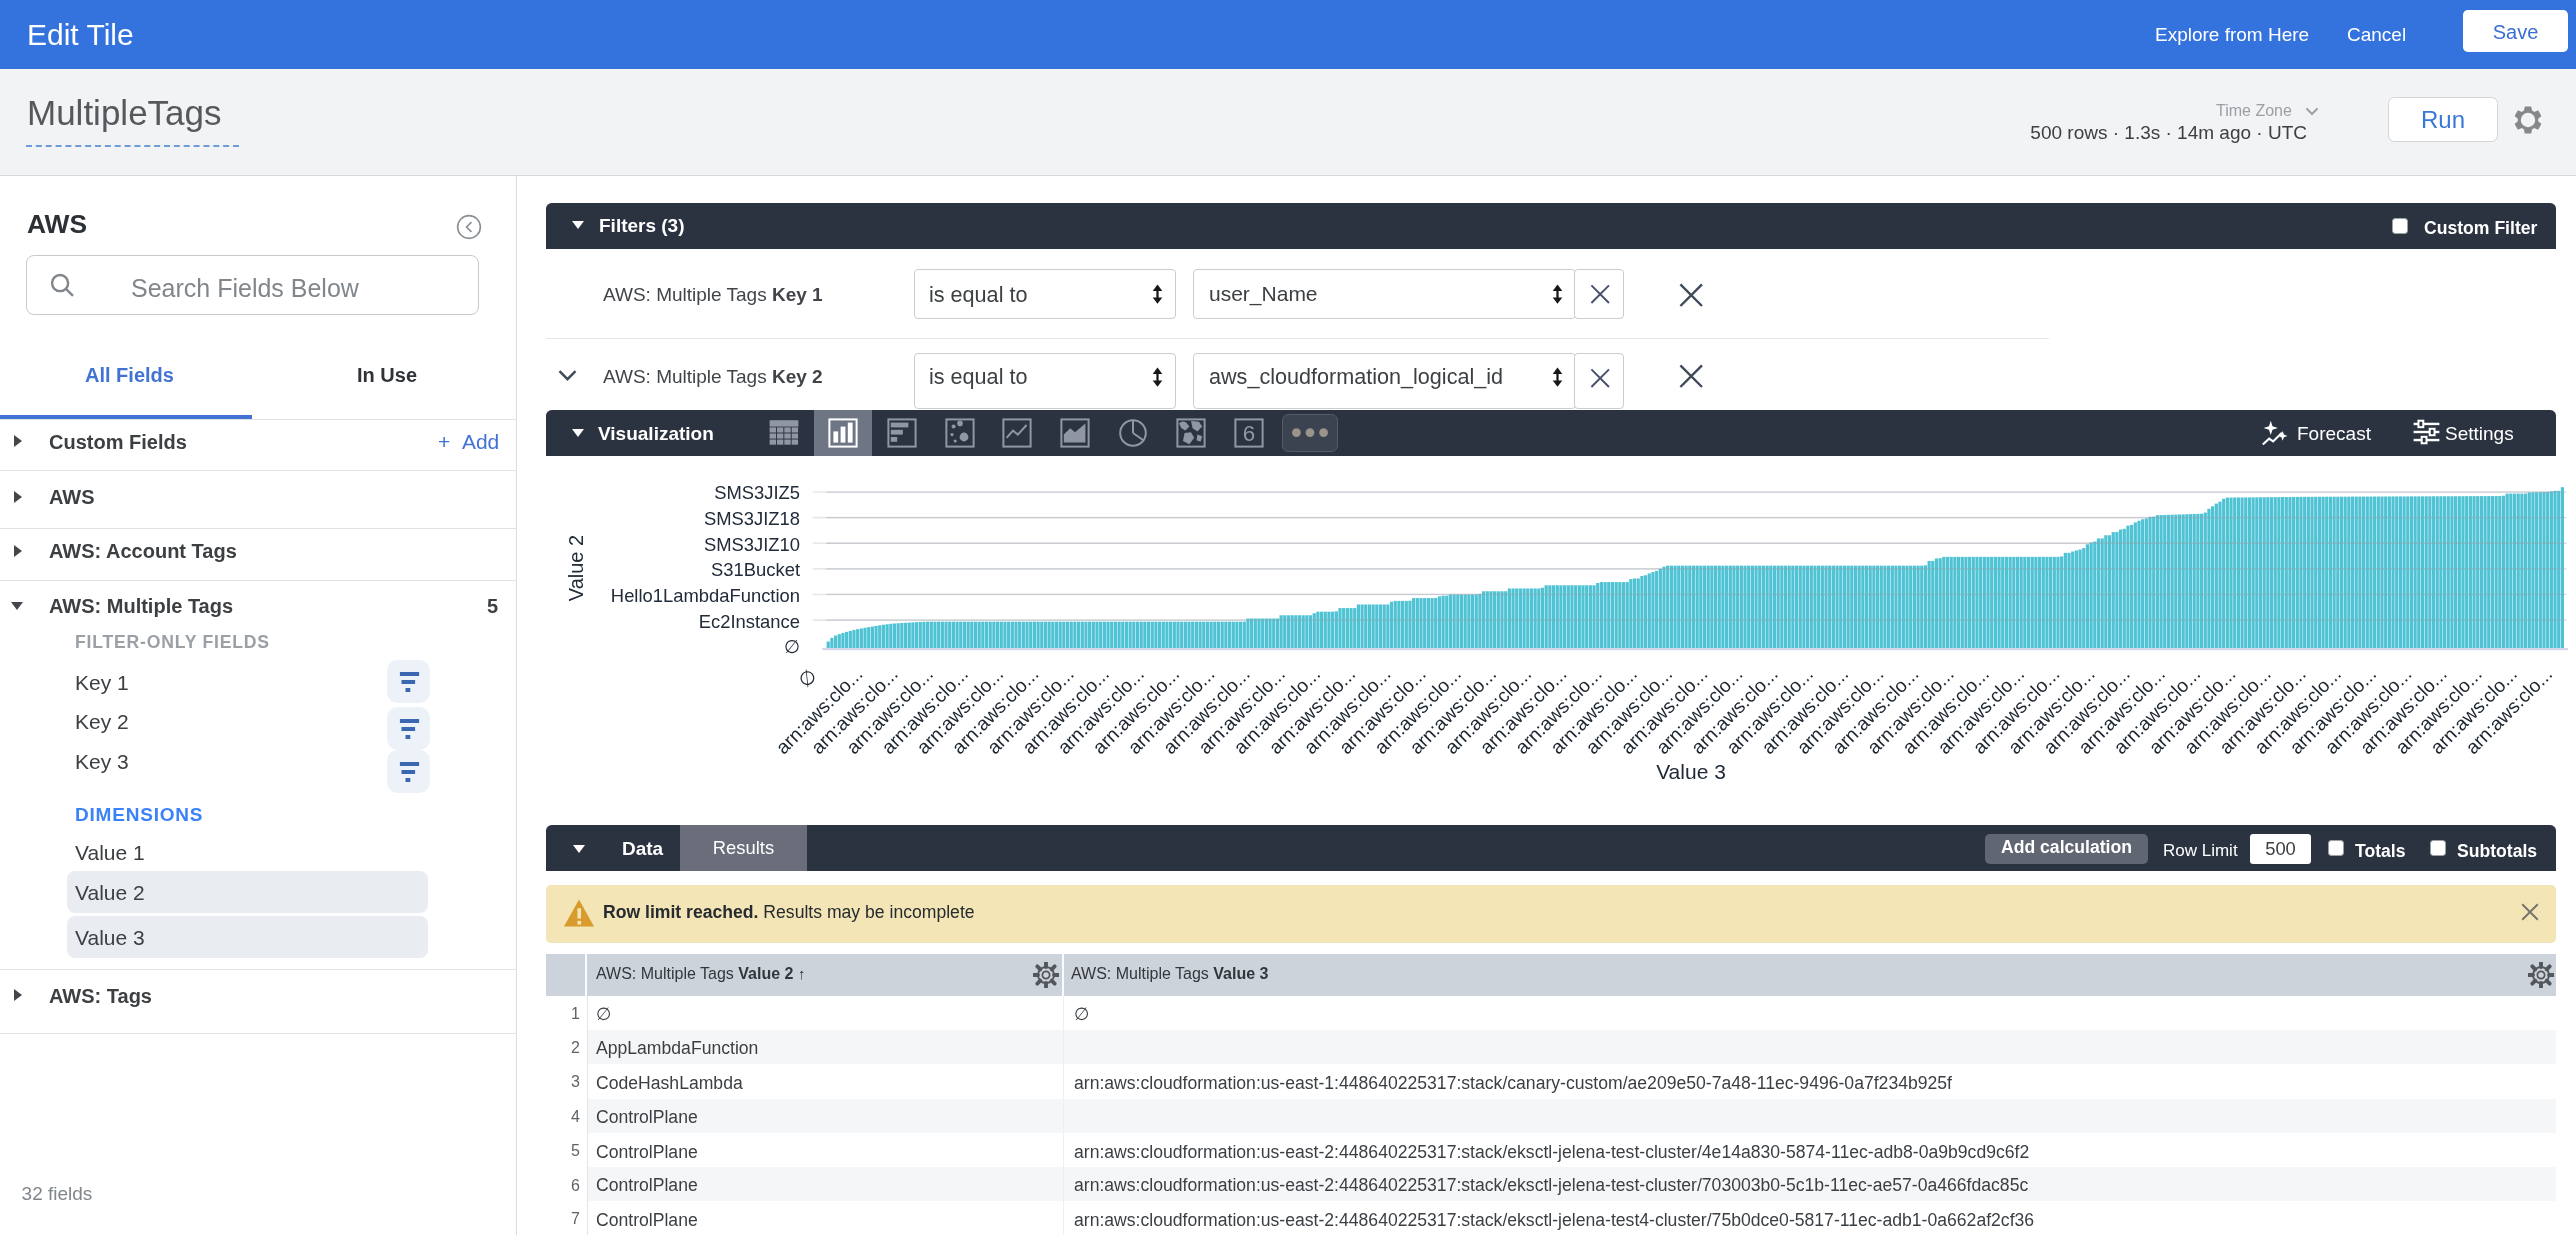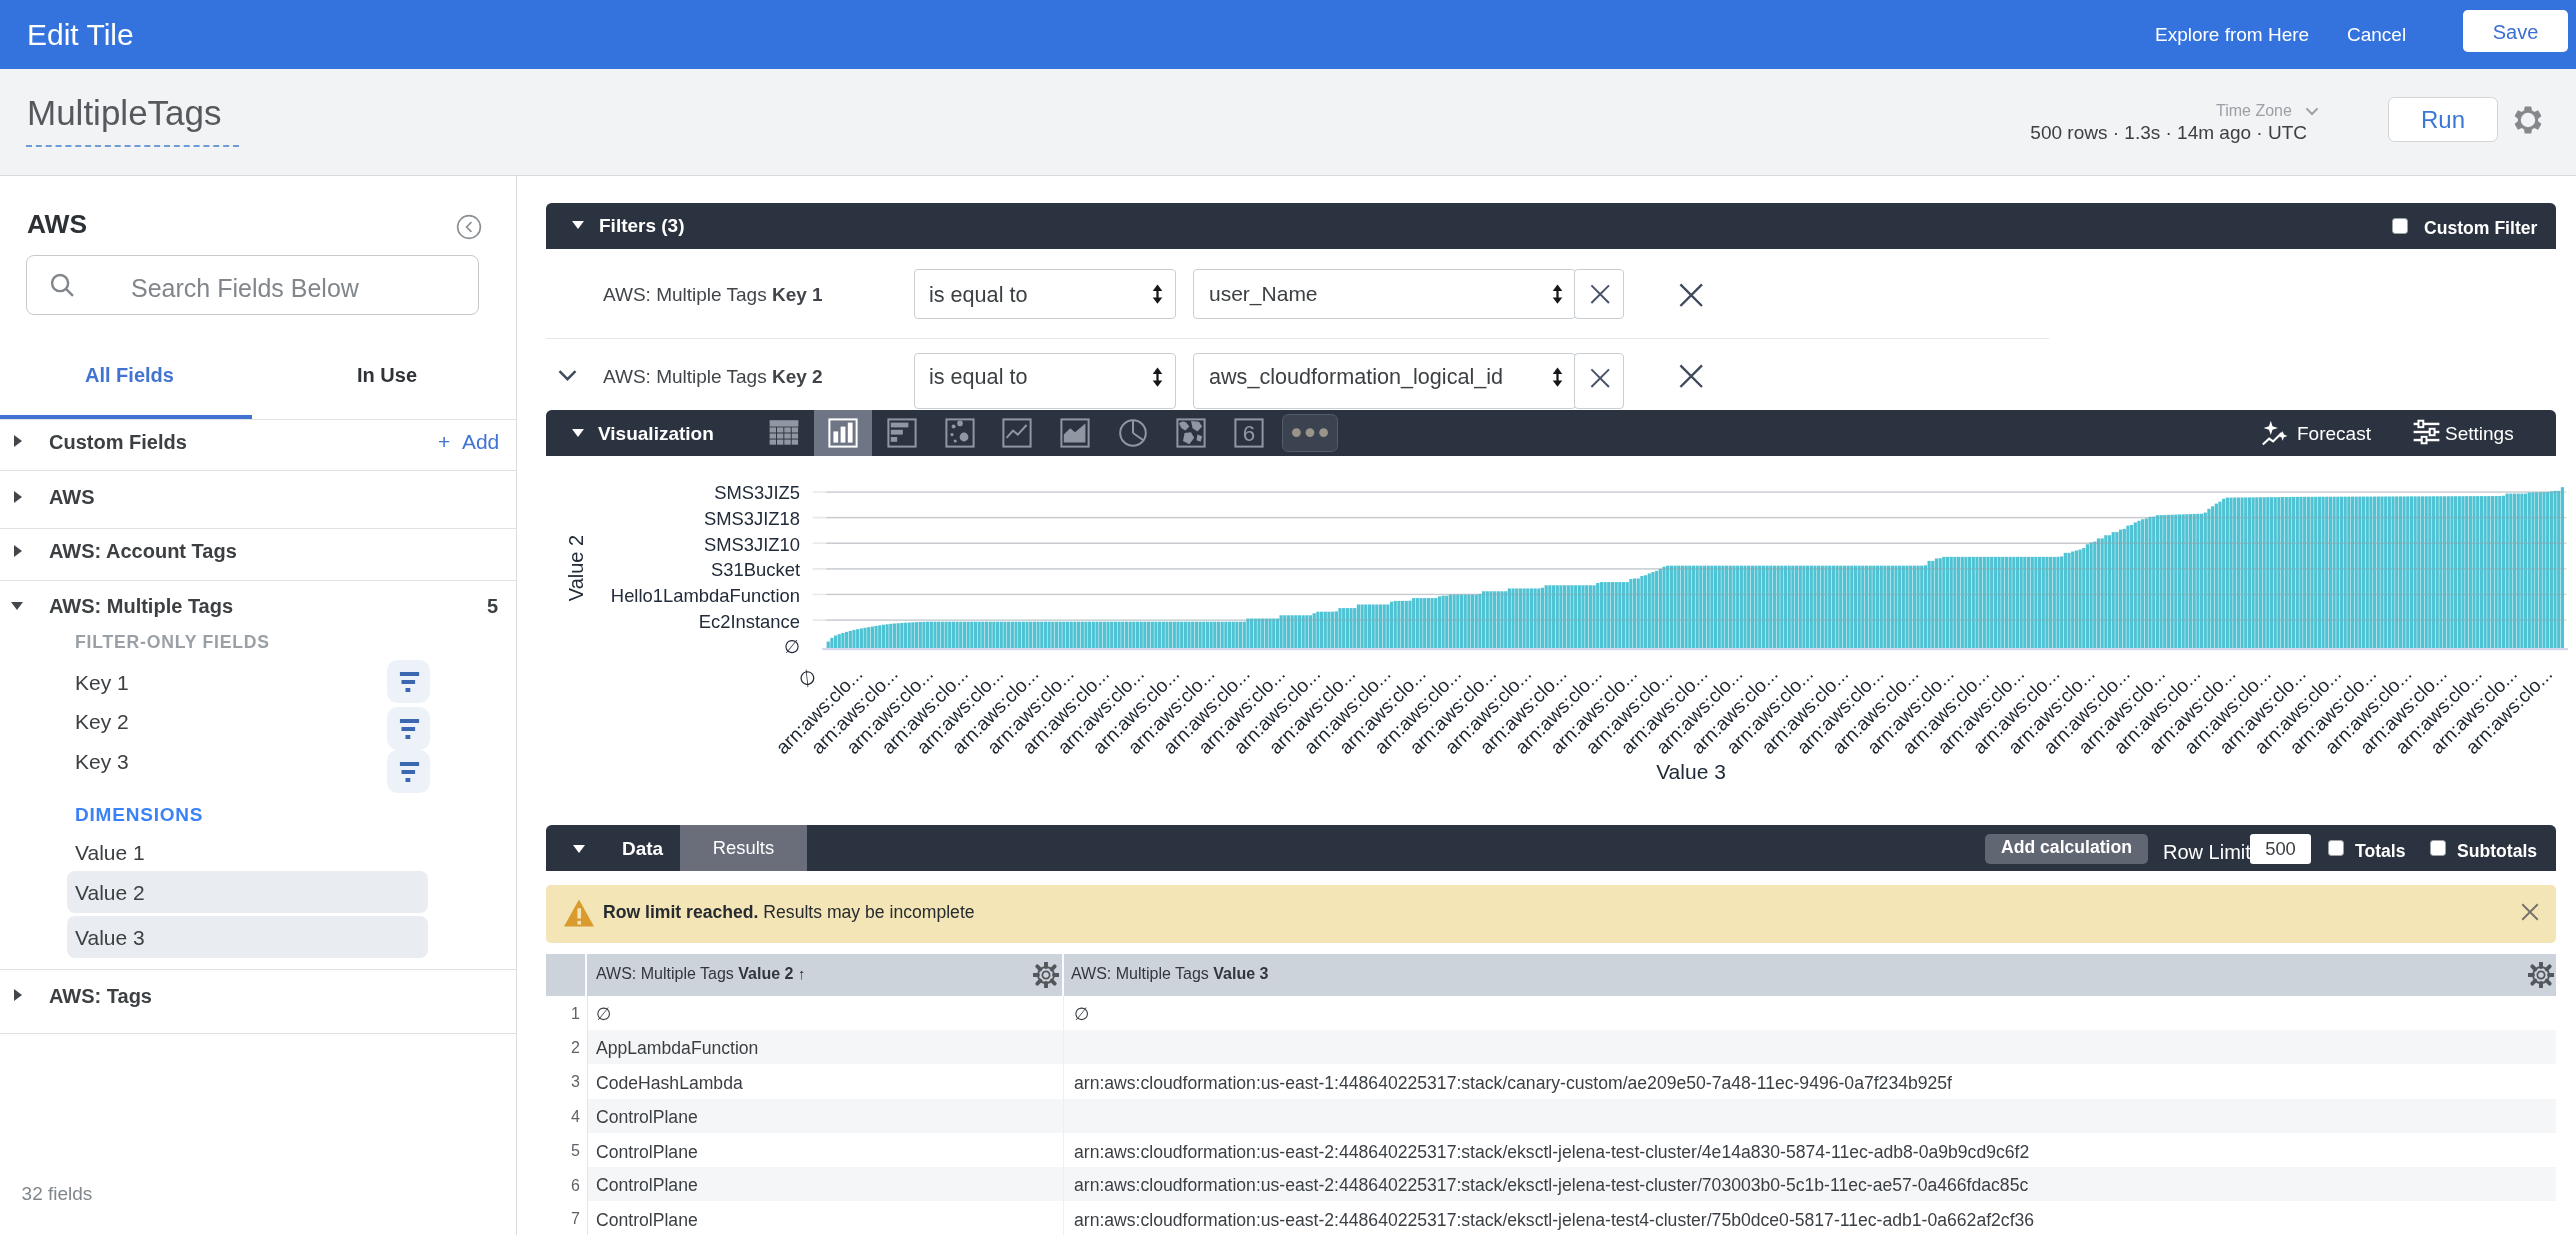--- a/index.html
+++ b/index.html
@@ -802,21 +802,21 @@
 </svg>
 <div class="abs" style="left:1627px;top:760px;width:128px;text-align:center;font-size:21px;color:#212b39;">Value 3</div>
 
 <div class="abs dsbar" style="left:546px;top:825px;width:2010px;height:46px;"></div>
 <div class="abs caret-d" style="left:573px;top:845px;"></div>
 <div class="abs white" style="left:622px;top:838px;font-size:19px;font-weight:bold;">Data</div>
 <div class="abs" style="left:680px;top:825px;width:127px;height:46px;background:#696e7a;"></div>
 <div class="abs white" style="left:680px;top:837px;width:127px;text-align:center;font-size:18.4px;">Results</div>
 <div class="abs" style="left:1985px;top:834px;width:163px;height:30px;background:#606672;border-radius:4.8px;"></div>
 <div class="abs white" style="left:1985px;top:837px;width:163px;text-align:center;font-size:17.6px;font-weight:bold;">Add calculation</div>
-<div class="abs white" style="left:2163px;top:841px;font-size:20px;">Row Limit</div>
+<div class="abs white" style="left:2163px;top:841px;font-size:17px;">Row Limit</div>
 <div class="abs" style="left:2250px;top:834px;width:61px;height:30px;background:#fff;border-radius:3.2px;"></div>
 <div class="abs" style="left:2250px;top:838px;width:61px;text-align:center;font-size:18.4px;color:#3c4043;">500</div>
 <div class="chk" style="left:2328px;top:840px;"></div>
 <div class="abs white" style="left:2355px;top:841px;font-size:17.6px;font-weight:bold;">Totals</div>
 <div class="chk" style="left:2430px;top:840px;"></div>
 <div class="abs white" style="left:2457px;top:841px;font-size:17.6px;font-weight:bold;">Subtotals</div>
 
 <div class="abs" style="left:546px;top:885px;width:2010px;height:58px;background:#f3e5b5;border-radius:4.8px;"></div>
 <svg class="abs" style="left:562px;top:898px" width="34" height="30" viewBox="0 0 42 38">
       <path d="M21 2 L40 36 L2 36 Z" fill="#d99b2e"></path>

